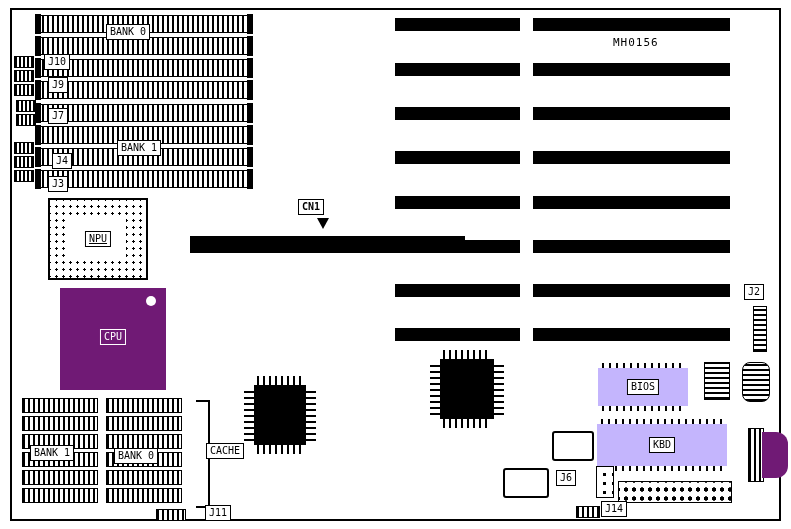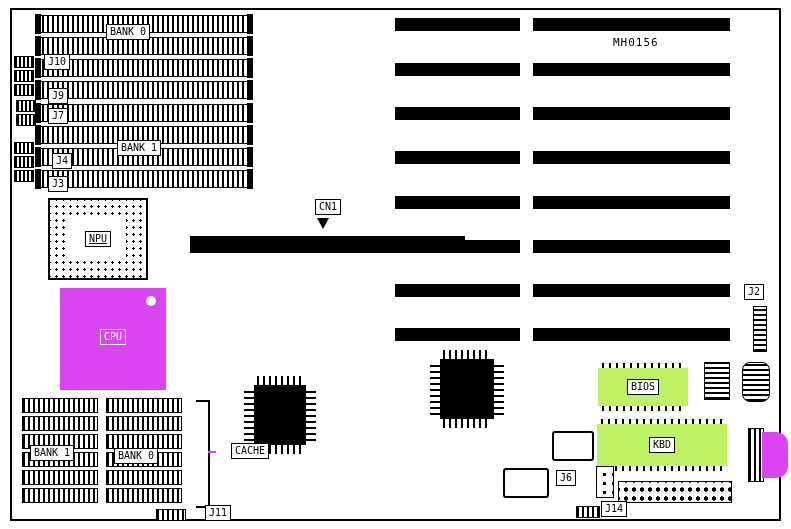--- a/index.html
+++ b/index.html
@@ -38,42 +38,42 @@
   .qfp .pt{position:absolute;left:13px;right:13px;top:0;height:9px;
            background:repeating-linear-gradient(90deg,#000 0 2px,transparent 2px 6px);}
   .qfp .pb{position:absolute;left:13px;right:13px;bottom:0;height:9px;
            background:repeating-linear-gradient(90deg,#000 0 2px,transparent 2px 6px);}
   .qfp .pl{position:absolute;top:13px;bottom:13px;left:0;width:10px;
            background:repeating-linear-gradient(0deg,#000 0 2px,transparent 2px 6px);}
   .qfp .pr{position:absolute;top:13px;bottom:13px;right:0;width:10px;
            background:repeating-linear-gradient(0deg,#000 0 2px,transparent 2px 6px);}
 
   
-  .dip{position:absolute;background:#bef264;text-align:center;}
+  .dip{position:absolute;background:#c4b5fd;text-align:center;}
   .dip .pt{position:absolute;left:4px;right:4px;top:-5px;height:5px;
            background:repeating-linear-gradient(90deg,#000 0 2px,transparent 2px 7px);}
   .dip .pb{position:absolute;left:4px;right:4px;bottom:-5px;height:5px;
            background:repeating-linear-gradient(90deg,#000 0 2px,transparent 2px 7px);}
 
   
   .npu{position:absolute;border:2px solid #000;background-color:#fff;
        background-image:radial-gradient(#000 1.2px,transparent 1.4px);
        background-size:7px 7px;background-position:3px 3px;}
   .npu .center{position:absolute;background:#fff;}
 
   .hatch{border:1px solid #000;background:repeating-linear-gradient(0deg,#000 0 2px,#fff 2px 5px);}
   .vhatch{border:1px solid #000;background:repeating-linear-gradient(90deg,#000 0 2px,#fff 2px 5px);}
   .dots{border:1px solid #000;background-color:#fff;
         background-image:radial-gradient(#000 1.8px,transparent 2px);
         background-size:8px 9px;background-position:3px 3px;}
 
   .arrow-down{position:absolute;width:0;height:0;border-left:6px solid transparent;
         border-right:6px solid transparent;border-top:11px solid #000;}
   .bracket{position:absolute;border-top:2px solid #000;border-bottom:2px solid #000;border-right:2px solid #000;}
-  .blk{position:absolute;background:#d946ef;}
+  .blk{position:absolute;background:#701a75;}
   .whitebox{position:absolute;background:#fff;border:2px solid #000;border-radius:3px;}
   .dotw{position:absolute;width:10px;height:10px;border-radius:50%;background:#fff;}
 </style>
 </head>
 <body>
 
 <div class="stage">
   <div class="frame"></div>
 
   <div class="simm" style="left:36px;top:15px;"></div>
@@ -90,21 +90,21 @@
   <div class="mini" style="left:14px;top:70px;"></div>
   <div class="mini" style="left:14px;top:84px;"></div>
   <div class="mini" style="left:16px;top:100px;"></div>
   <div class="mini" style="left:16px;top:114px;"></div>
   <div class="mini" style="left:14px;top:142px;"></div>
   <div class="mini" style="left:14px;top:156px;"></div>
   <div class="mini" style="left:14px;top:170px;"></div>
 
   <div class="lbl" style="left:106px;top:24px;">BANK 0</div>
   <div class="lbl" style="left:44px;top:54px;">J10</div>
-  <div class="lbl" style="left:48px;top:88px;">J9</div>
+  <div class="lbl" style="left:48px;top:77px;">J9</div>
   <div class="lbl" style="left:48px;top:108px;">J7</div>
   <div class="lbl" style="left:117px;top:140px;">BANK 1</div>
   <div class="lbl" style="left:52px;top:153px;">J4</div>
   <div class="lbl" style="left:48px;top:176px;">J3</div>
 
   <div class="npu" style="left:48px;top:198px;width:96px;height:78px;">
     <div class="center" style="left:18px;top:16px;width:58px;height:44px;"></div>
     <div class="lbl" style="left:50%;top:50%;transform:translate(-50%,-50%);text-decoration:underline;">NPU</div>
   </div>
 
@@ -124,31 +124,31 @@
   <div class="chipstrip" style="left:106px;top:434px;"></div>
   <div class="chipstrip" style="left:106px;top:452px;"></div>
   <div class="chipstrip" style="left:106px;top:470px;"></div>
   <div class="chipstrip" style="left:106px;top:488px;"></div>
 
   <div class="lbl" style="left:30px;top:445px;">BANK 1</div>
   <div class="lbl" style="left:114px;top:448px;">BANK 0</div>
 
   <div class="bracket" style="left:196px;top:400px;width:12px;height:104px;"></div>
   <div class="blk" style="left:208px;top:451px;width:8px;height:2px;"></div>
-  <div class="lbl" style="left:231px;top:443px;">CACHE</div>
+  <div class="lbl" style="left:206px;top:443px;">CACHE</div>
 
   <div class="qfp" style="left:244px;top:376px;width:72px;height:78px;">
     <div class="pt"></div>
     <div class="pb"></div>
     <div class="pl"></div>
     <div class="pr"></div>
     <div class="core"></div>
   </div>
 
-  <div class="lbl" style="left:315px;top:199px;">CN1</div>
+  <div class="lbl" style="left:298px;top:199px;font-weight:bold;">CN1</div>
   <div class="arrow-down" style="left:317px;top:218px;"></div>
   <div class="slot" style="left:190px;top:236px;width:275px;height:17px;"></div>
 
   <div class="slot" style="left:395px;top:18px;width:125px;"></div>
   <div class="slot" style="left:533px;top:18px;width:197px;"></div>
   <div class="slot" style="left:395px;top:63px;width:125px;"></div>
   <div class="slot" style="left:533px;top:63px;width:197px;"></div>
   <div class="slot" style="left:395px;top:107px;width:125px;"></div>
   <div class="slot" style="left:533px;top:107px;width:197px;"></div>
   <div class="slot" style="left:395px;top:151px;width:125px;"></div>

